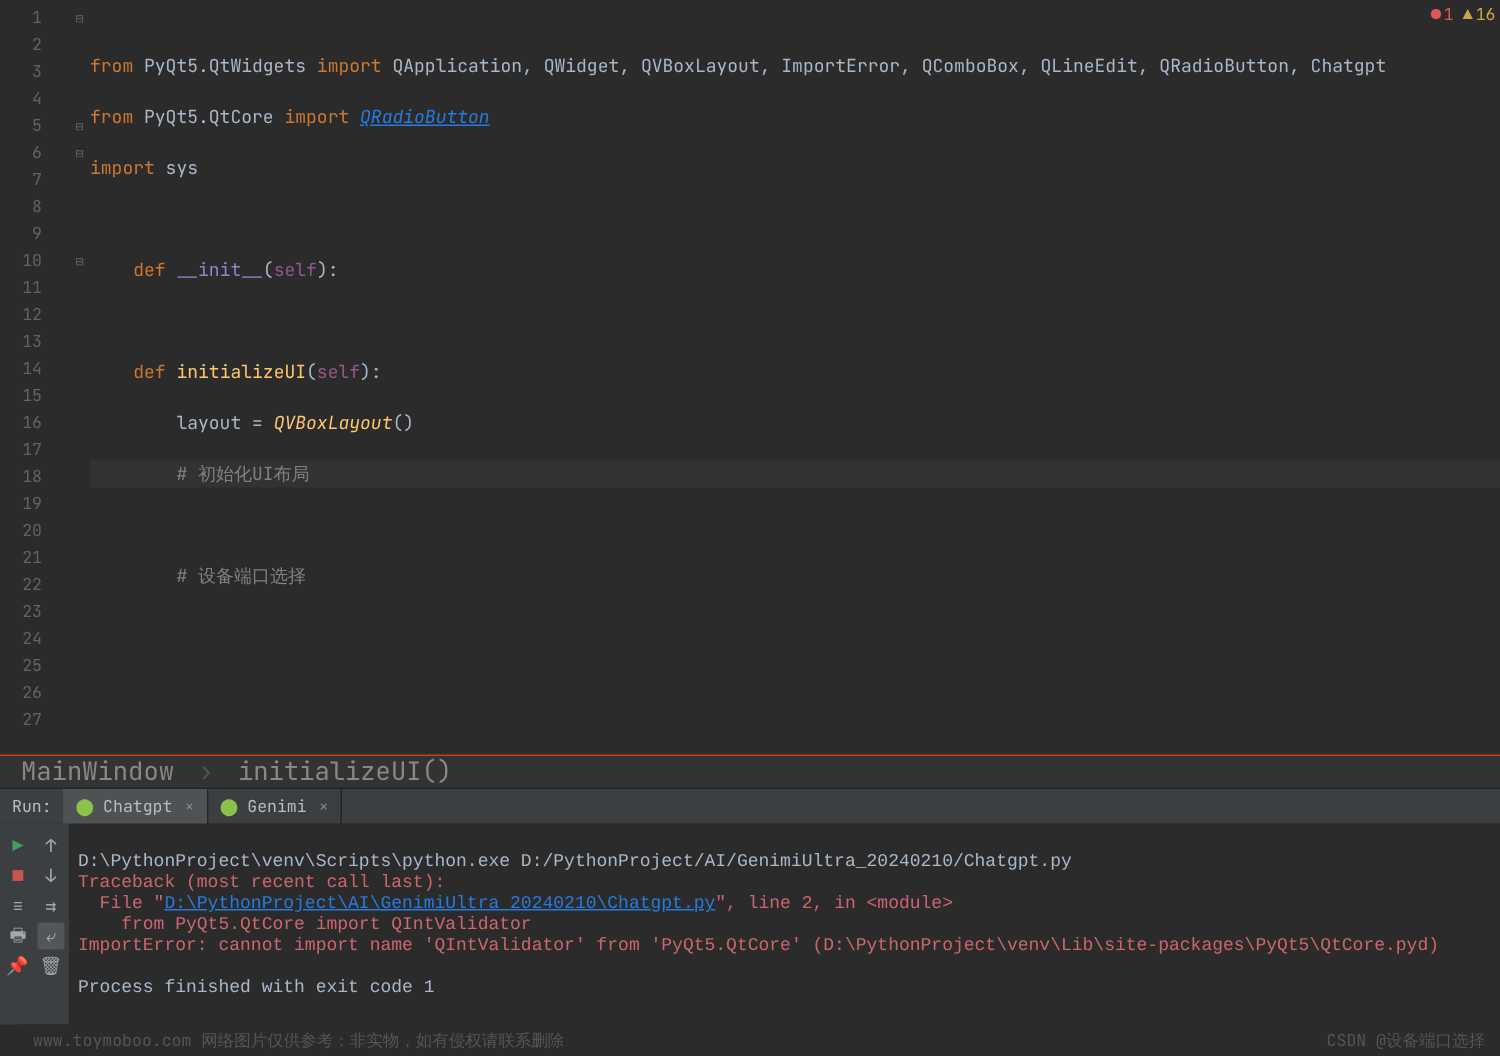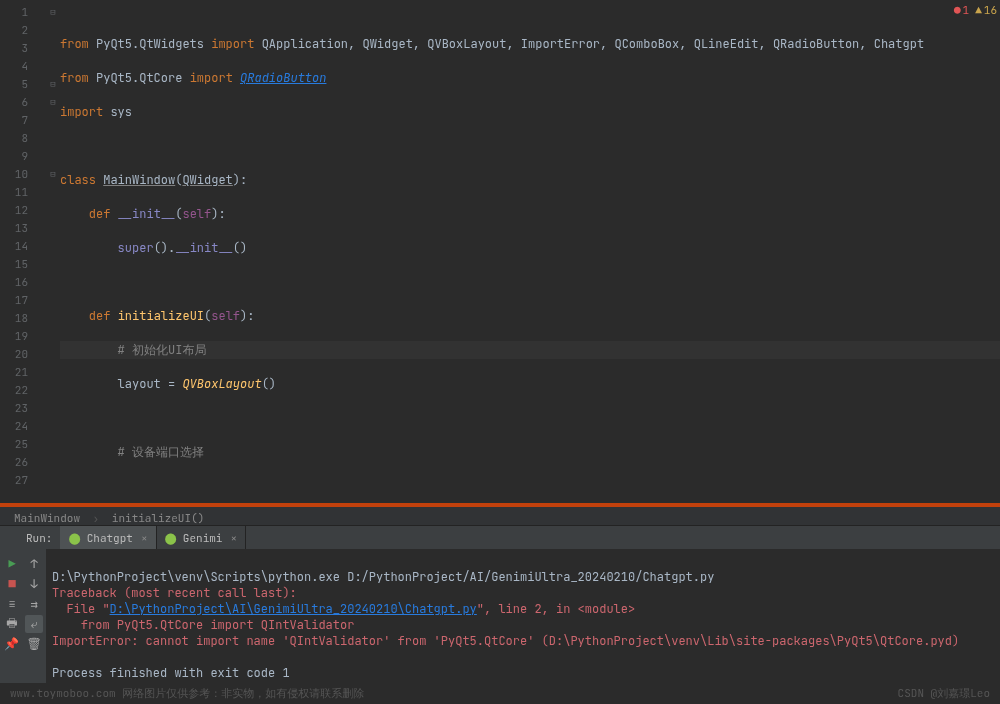--- a/index.html
+++ b/index.html
@@ -35,30 +35,30 @@
   position:absolute; top:3px; right:3px;
   display:flex; gap:6px; font-size:11px;
   align-items:center;
 }
 .insp-err { color:#e05555; display:flex; align-items:center; gap:2px;}
 .insp-warn { color:#c9a44c; display:flex; align-items:center; gap:2px;}
 
 .breadcrumb {
   height:22px; line-height:22px;
   background:#313335; color:#888;
-  padding-left:14px; font-size:11px;
-  border-top:4px solid #c2410c;
+  padding-left:14px; font-size:17px;
+  border-top:1px solid #c2410c;
 }
 .breadcrumb .sep { color:#555; margin:0 6px; }
 
 .runbar {
   height:24px; background:#3c3f41;
   display:flex; align-items:center;
   border-top:1px solid #232323;
-  color:#bbb; font-size:11px;padding-left:18px;
+  color:#bbb; font-size:11px;
 }
 .runbar .label { padding:0 8px; }
 .tab { display:flex; align-items:center; gap:6px; padding:0 8px; height:24px;
   border-right:1px solid #232323; }
 .tab.active { background:#4e5254; }
 .tab .close { color:#888; margin-left:2px; }
 .pyicon { color:#8bc34a; font-size:11px; }
 
 .console-area { display:flex; height:134px; }
 .tool-col {
@@ -70,28 +70,28 @@
 .ticon {
   width:18px; height:18px; display:flex; align-items:center;
   justify-content:center; color:#a7a7a7; font-size:12px;
   border-radius:2px;
 }
 .ticon.play { color:#499c54; }
 .ticon.stop { color:#c75450; }
 .ticon.hl { background:#515658; }
 .console {
   flex:1; background:#2b2b2b; padding:4px 6px;
-  white-space:pre; font-size:12px; overflow:hidden;
+  white-space:pre; font-size:12px; overflow:hidden;font-family:Liberation Mono, monospace;
 }
 .c-cmd { color:#a9b7c6; }
 .c-red { color:#cc666e; }
 .c-blue { color:#287bde; text-decoration:underline; cursor:pointer; }
 
 .footer {
-  position:absolute; bottom:0; left:0; right:0; height:21px;
+  position:absolute; bottom:0; left:12px; right:0; height:21px;
   background:#2b2b2b;
   display:flex; align-items:center; justify-content:space-between;
   padding:0 10px; color:#555; font-size:11px;
 }
 </style>
 </head>
 <body>
 
 <div class="editor">
   <div class="gutter">
@@ -154,27 +154,25 @@
   </div>
   <div class="code">
     <div class="inspections">
       <span class="insp-err">●<span>1</span></span>
       <span class="insp-warn">▲<span>16</span></span>
     </div>
 <div class="line"><span class="kw">from </span><span>PyQt5.QtWidgets </span><span class="kw">import </span><span>QApplication</span><span>, </span><span>QWidget</span><span>, </span><span>QVBoxLayout</span><span>, </span><span>ImportError</span><span>, </span><span>QComboBox</span><span>, </span><span>QLineEdit</span><span>, </span><span>QRadioButton</span><span>, </span><span>Chatgpt</span></div>
 <div class="line"><span class="kw">from </span><span>PyQt5.QtCore </span><span class="kw">import </span><span class="linkimp">QRadioButton</span></div>
 <div class="line"><span class="kw">import </span><span>sys</span></div>
 <div class="line"> </div>
-<div class="line"><span class="kw">class </span><span class="under">MainWindow</span><span>(</span><span class="under">QWidget</span><span>):</span></div>
 <div class="line">    <span class="kw">def </span><span class="builtin">__init__</span><span>(</span><span class="self">self</span><span>):</span></div>
-<div class="line">        <span class="builtin">super</span><span>().</span><span class="builtin">__init__</span><span>()</span></div>
 <div class="line"> </div>
 <div class="line">    <span class="kw">def </span><span class="fn2">initializeUI</span><span>(</span><span class="self">self</span><span>):</span></div>
+<div class="line">        <span>layout = </span><span class="fn">QVBoxLayout</span><span>()</span></div>
 <div class="line hl-line">        <span class="comment"># 初始化UI布局</span></div>
-<div class="line">        <span>layout = </span><span class="fn">QVBoxLayout</span><span>()</span></div>
 <div class="line"> </div>
 <div class="line">        <span class="comment"># 设备端口选择</span></div>
 
 
 
 
 
 
 
 
@@ -235,14 +233,14 @@
 <span class="c-red">  File "</span><span class="c-blue">D:\PythonProject\AI\GenimiUltra_20240210\Chatgpt.py</span><span class="c-red">", line 2, in &lt;module&gt;</span>
 <span class="c-red">    from PyQt5.QtCore import QIntValidator</span>
 <span class="c-red">ImportError: cannot import name 'QIntValidator' from 'PyQt5.QtCore' (D:\PythonProject\venv\Lib\site-packages\PyQt5\QtCore.pyd)</span>
 
 <span class="c-cmd">Process finished with exit code 1</span>
   </div>
 </div>
 
 <div class="footer">
   <span>www.toymoboo.com 网络图片仅供参考：非实物，如有侵权请联系删除</span>
-  <span>CSDN @刘嘉璟Leo</span>
+  <span>CSDN @设备端口选择</span>
 </div>
 
 </body></html>

